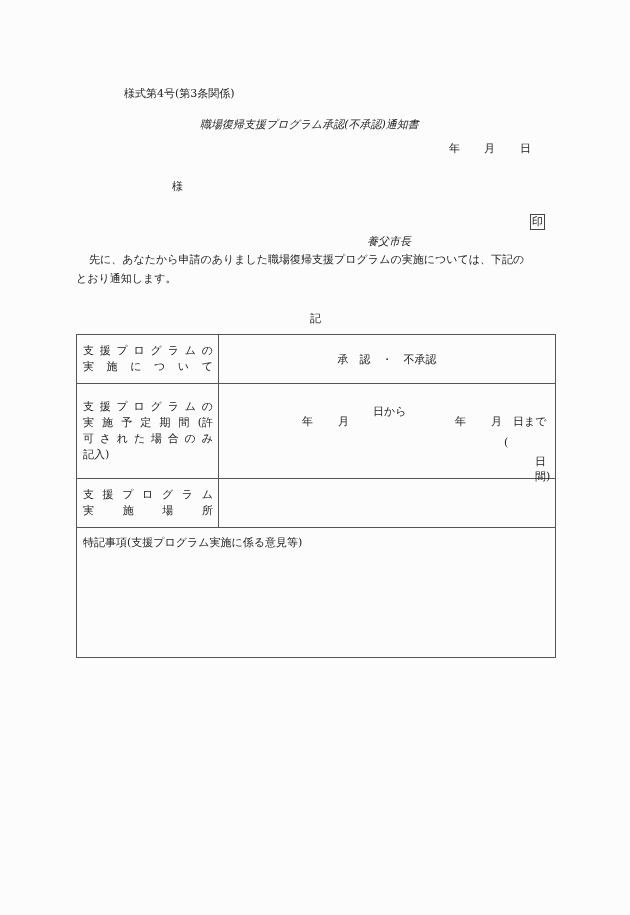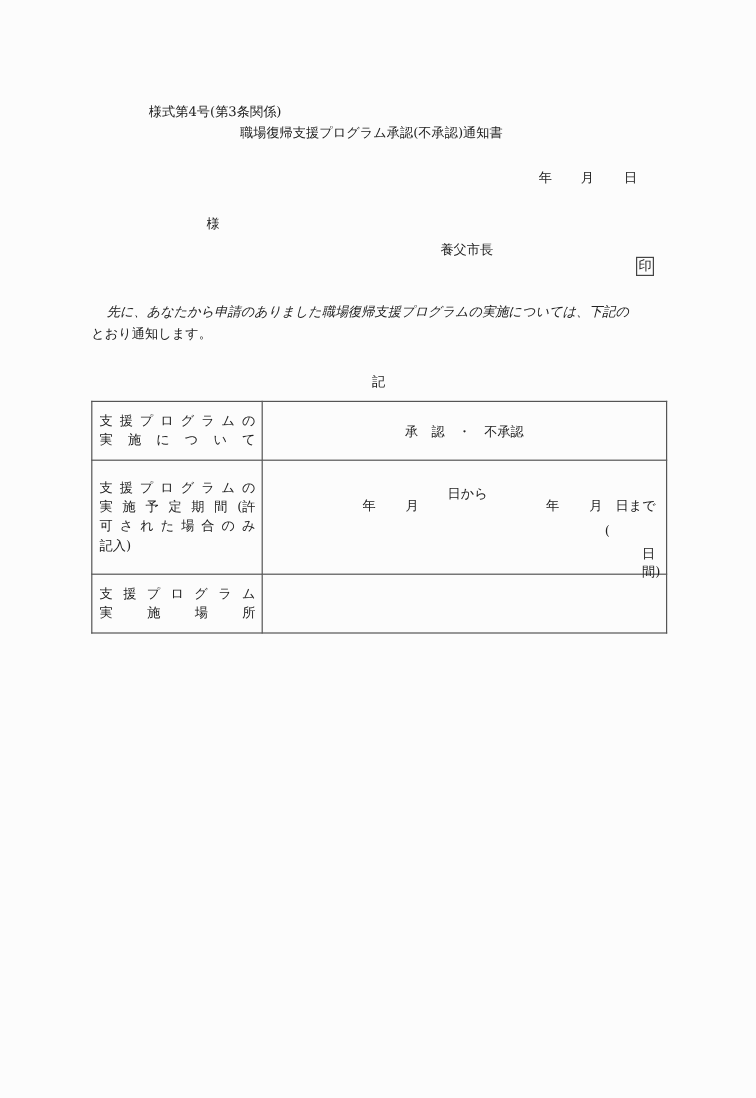--- a/index.html
+++ b/index.html
@@ -1,27 +1,27 @@
 <!DOCTYPE html>
 <html><head>
 <meta charset="utf-8">
 <style>
   html, body { margin:0; padding:0; }
   body { width:630px; height:915px; background:#fcfcfc; position:relative; overflow:hidden;
          font-family:"DejaVu Serif", "Liberation Serif", serif; color:#222; font-size:11px; }
   .abs { position:absolute; white-space:nowrap; }
   .form-no { left:76px; top:86px;margin-left:48px; }
-  .title { left:200px; top:103px; }
+  .title { left:200px; top:117px;font-style:italic; }
   .date-y { left:449px; top:141px; }
   .date-m { left:484px; top:141px; }
   .date-d { left:520px; top:141px; }
   .sama { left:172px; top:179px; }
-  .mayor { left:367px; top:201px; }
+  .mayor { left:367px; top:234px;font-style:italic; }
   .seal { left:530px; top:214px; border:1px solid #444; padding:0 1px; line-height:14px; font-size:11px; }
-  .body1 { left:89px; top:252px;font-style:italic; }
+  .body1 { left:89px; top:252px; }
   .body2 { left:76px; top:271px;font-family:Liberation Mono, monospace; }
   .ki { left:310px; top:311px; }
   table.form { position:absolute; left:76px; top:334px; width:480px; border-collapse:collapse; }
   table.form td { border:1px solid #555; padding:0; vertical-align:middle; }
   td.lbl { width:130px; padding:0 5px 0 6px !important; font-size:11px; line-height:16px; }
   .lbl .jl { display:flex; justify-content:space-between; }
   .r1 { height:49px; }
   .r2 { height:94px; }
   .r3 { height:49px; }
   .r4 { height:122px; vertical-align:top !important; }
@@ -129,14 +129,19 @@
           </div>
       <div class="jl">
             <span>実</span>
             <span>施</span>
             <span>場</span>
             <span>所</span>
           </div>
     </td>
     <td></td>
   </tr>
+  <tr>
+    <td colspan="2" class="r4 notes">
+      <span>特記事項(支援プログラム実施に係る意見等)</span>
+    </td>
+  </tr>
 </tbody>
   </table>
 
 </body></html>

